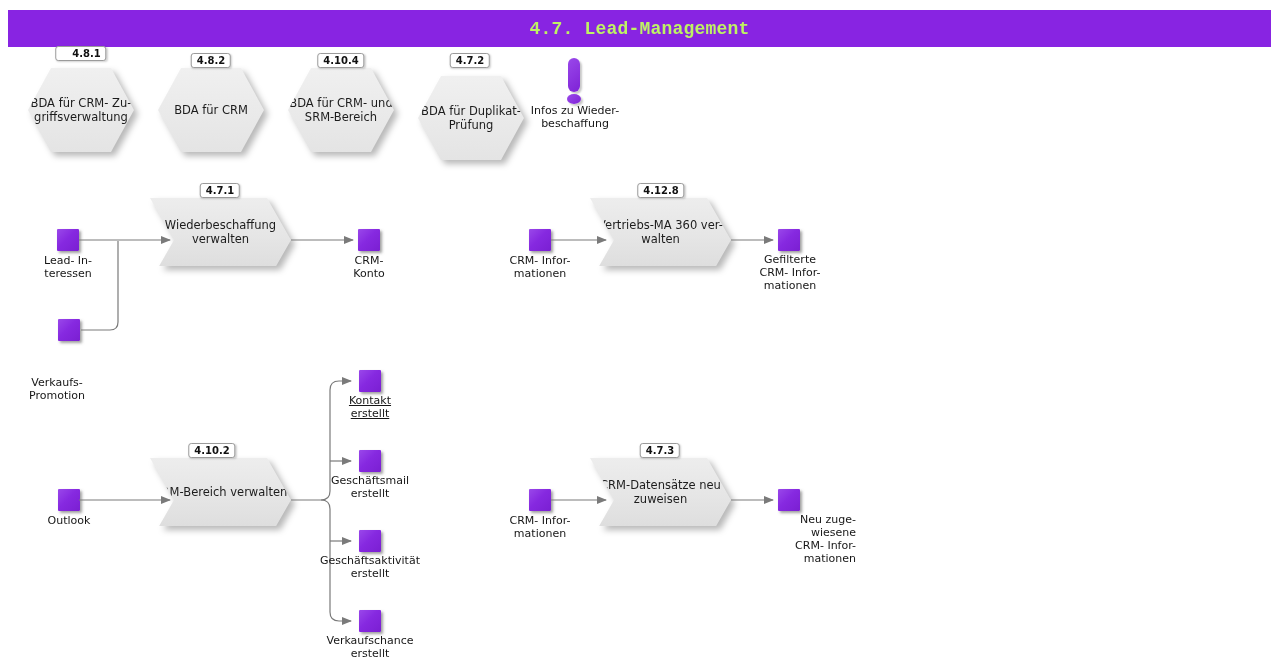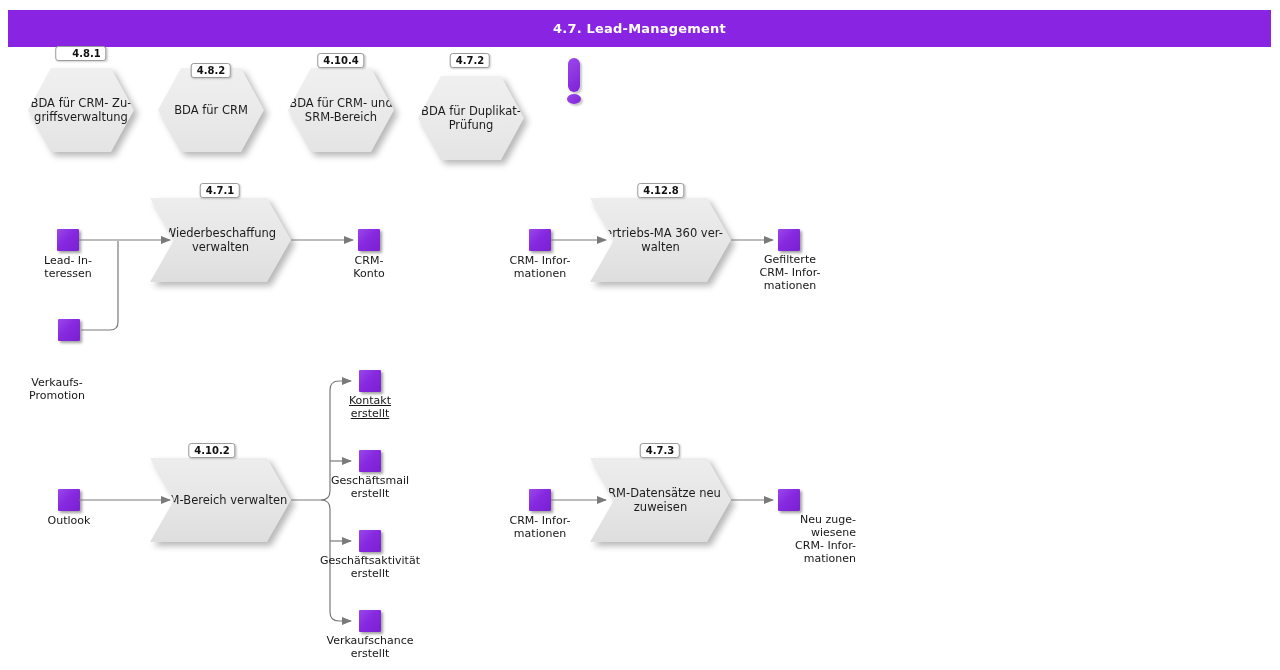--- a/index.html
+++ b/index.html
@@ -8,34 +8,34 @@
     background:#ffffff;
     font-family:"DejaVu Sans","Liberation Sans",sans-serif;
     color:#1c1c1c;
   }
   
   .hdr{
     position:absolute;left:8px;top:10px;width:1263px;height:37px;
     background:#8824e2;display:flex;align-items:center;justify-content:center;
     z-index:1;
   }
-  .hdr .t{color:#ffffff;font-size:13px;font-weight:bold;letter-spacing:.2px;}
+  .hdr .t{color:#bef264;font-size:18px;font-weight:bold;letter-spacing:.2px;font-family:Liberation Mono, monospace;}
   
   .shadow{position:absolute;filter:drop-shadow(4px 4px 3px rgba(0,0,0,0.28));z-index:1;}
   .hex,.chev{
     display:flex;align-items:center;justify-content:center;text-align:center;
     font-size:11.5px;line-height:14px;white-space:pre-line;color:#1c1c1c;
   }
   .hex{
     width:106px;height:84px;
     background:linear-gradient(180deg,#f0f0f0 0%,#e9e9e9 60%,#e4e4e4 100%);
     clip-path:polygon(23px 0,83px 0,106px 42px,83px 84px,23px 84px,0 42px);
   }
   .chev{
-    width:141px;height:84px;
+    width:141px;height:68px;
     background:linear-gradient(180deg,#ededed 0%,#e5e5e5 60%,#dedede 100%);
     clip-path:polygon(0 0,117px 0,141px 42px,117px 84px,0 84px,24px 42px);
   }
   
   .sq{
     position:absolute;width:22px;height:22px;border-radius:1px;
     background:linear-gradient(135deg,#9a48ea 0%,#8629e0 45%,#7a1fd2 100%);
     box-shadow:2px 2px 3px rgba(80,80,80,0.55);
     z-index:1;
   }
@@ -74,20 +74,22 @@
 </style>
 </head>
 <body>
 
 <div id="canvas">
 
   <div class="hdr">
     <span class="t">4.7. Lead-Management</span>
   </div>
 
+  <div class="notelabel" style="left:575px;top:104px;">Infos zu Wieder-
+beschaffung</div>
 
   <div class="exbar"></div>
   <div class="exdot"></div>
 
   <div class="shadow" style="left:28px;top:68px;">
     <div class="hex">BDA für CRM- Zu-
 griffsverwaltung</div>
   </div>
   <div class="shadow" style="left:158px;top:68px;">
     <div class="hex">BDA für CRM</div>
@@ -146,21 +148,21 @@
       <path d="M291,500 H321 Q330,500 330,491 V390 Q330,381 339,381 H351" marker-end="url(#ah)"></path>
       <path d="M321,500 Q330,500 330,509 V612 Q330,621 339,621 H351" marker-end="url(#ah)"></path>
       <path d="M330,461 H351" marker-end="url(#ah)"></path>
       <path d="M330,541 H351" marker-end="url(#ah)"></path>
       <path d="M551,500 H606" marker-end="url(#ah)"></path>
       <path d="M731,500 H773" marker-end="url(#ah)"></path>
     </g>
   </svg>
 
   <div class="badge" style="left:81px;top:46px;padding-left:16px;">4.8.1</div>
-  <div class="badge" style="left:211px;top:63px;">4.8.2</div>
+  <div class="badge" style="left:211px;top:53px;">4.8.2</div>
   <div class="badge" style="left:341px;top:53px;">4.10.4</div>
   <div class="badge" style="left:470px;top:53px;">4.7.2</div>
   <div class="badge" style="left:220px;top:183px;">4.7.1</div>
   <div class="badge" style="left:661px;top:183px;">4.12.8</div>
   <div class="badge" style="left:212px;top:443px;">4.10.2</div>
   <div class="badge" style="left:660px;top:443px;">4.7.3</div>
 
   <div class="olabel" style="left:68px;top:254px;">Lead- In-
 teressen</div>
   <div class="olabel" style="left:57px;top:344px;margin-top:32px;">Verkaufs-

